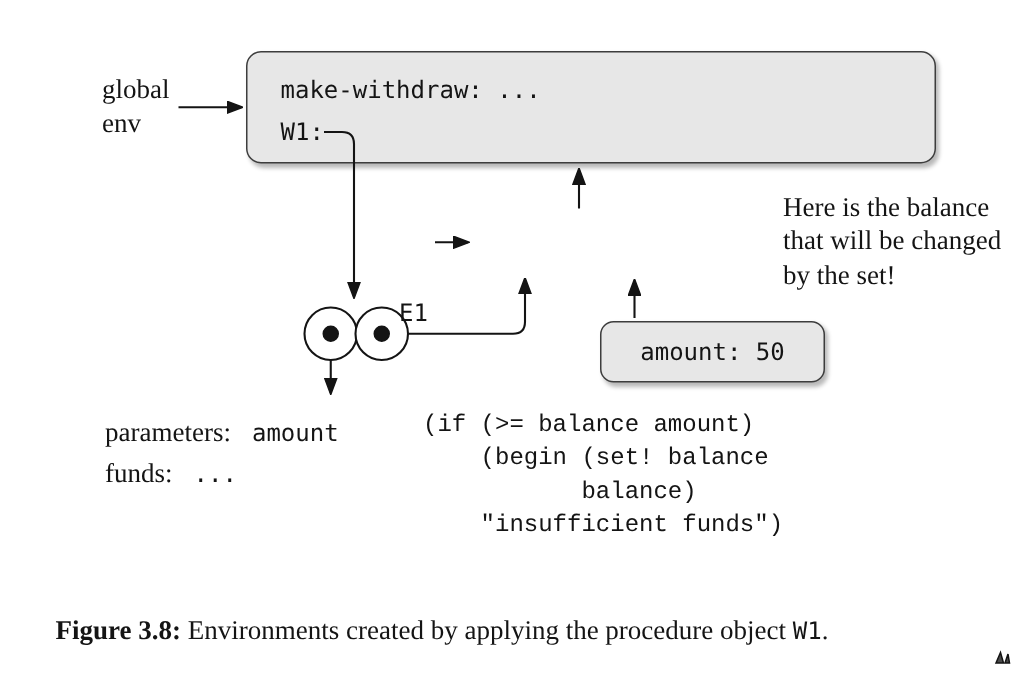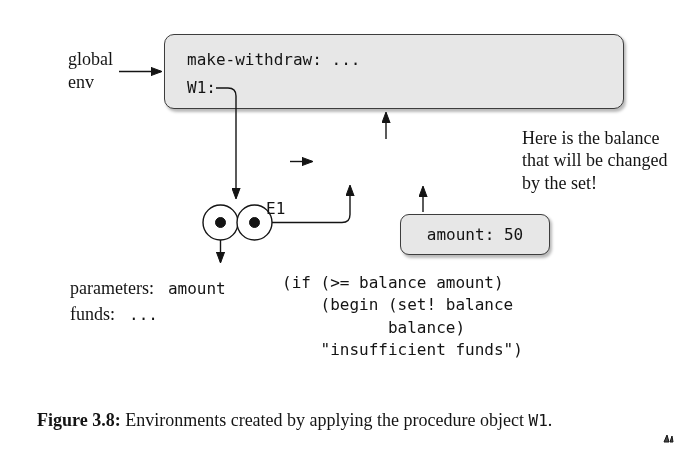--- a/index.html
+++ b/index.html
@@ -8,21 +8,21 @@
   .serif{font-family:"Liberation Serif",serif;font-size:18px;color:var(--ink,#141414);}
   .mono{font-family:"DejaVu Sans Mono",monospace;font-size:16px;color:var(--ink,#141414);}
   .abs{position:absolute;}
   .frame{position:absolute;background:var(--frame_fill,#e7e7e7);
          border:1.5px solid var(--frame_border,#3d3d3d);border-radius:10px;
          box-shadow:2px 2.5px 3px rgba(0,0,0,0.28);box-sizing:border-box;}
   .frame-center{display:flex;align-items:center;justify-content:center;}
   .overlay{position:absolute;left:0;top:0;width:674px;height:450px;pointer-events:none;}
   .overlay path, .overlay circle{stroke:var(--ink,#141414);}
   .lines div{line-height:22.4px;white-space:pre;}
-  .code{line-height:22.3px;}
+  .code{line-height:22.3px;font-family:Liberation Mono, monospace;}
   .code div{white-space:pre;}
   .proc-row{white-space:nowrap;line-height:23px;margin-bottom:3px;}
   .proc-row .mono{font-size:16px;margin-left:14px;}
   .glabel div{line-height:22.5px;}
   .caption{white-space:nowrap;}
   .caption .bold{font-weight:bold;}
   .caption .mono{font-size:16px;}
   .envtext{position:absolute;line-height:20px;white-space:pre;}
 </style>
 </head>

